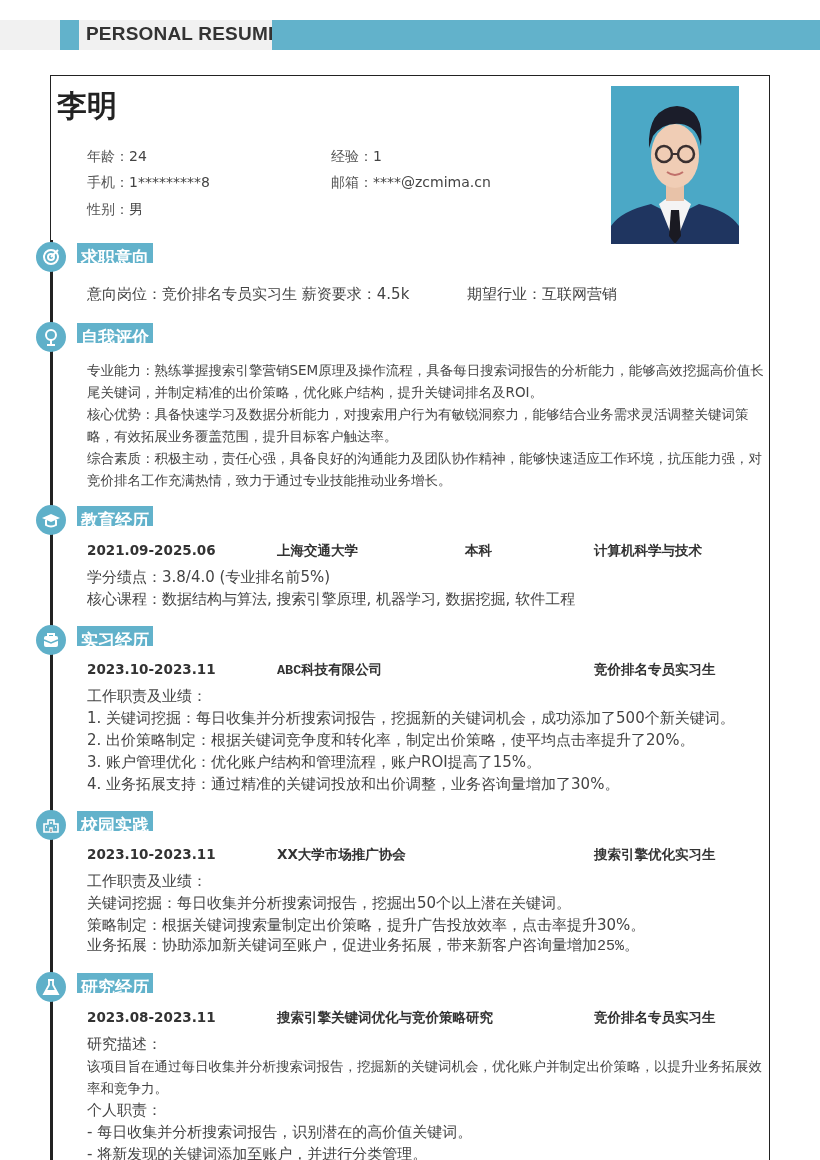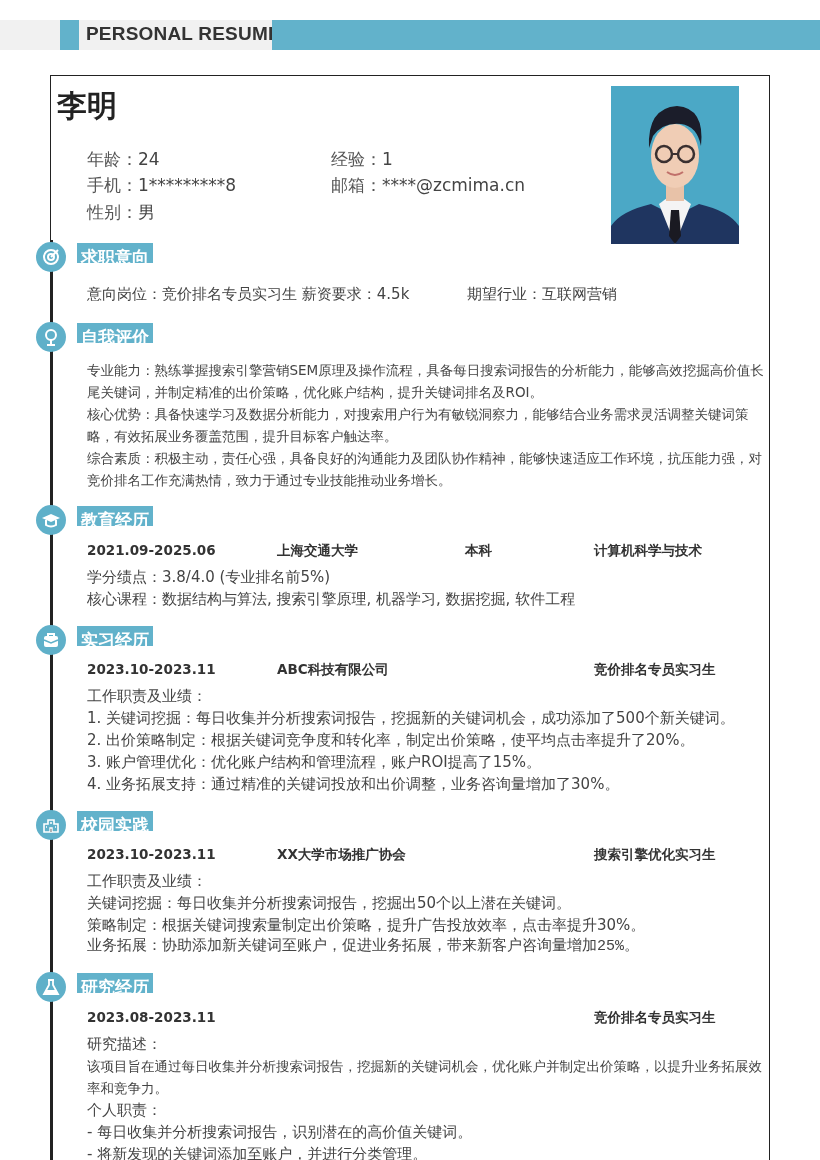--- a/index.html
+++ b/index.html
@@ -11,21 +11,21 @@
   .topbar .accent-block { position: absolute; left: 60px; top: 0; width: 19px; height: 30px; background: #62b2cb; }
   .topbar .title-bg { position: absolute; left: 79px; top: 0; width: 193px; height: 30px; background: #f1f1f1; }
   .topbar .title { position: absolute; left: 86px; top: 3px; font-family: "Liberation Sans", sans-serif; font-weight: bold; font-size: 19px; color: #333; letter-spacing: 0.2px; }
   .topbar .band { position: absolute; left: 272px; top: 0; width: 548px; height: 30px; background: #62b2cb; }
 
   .frame { position: absolute; left: 50px; top: 75px; width: 720px; height: 1100px; border: 1px solid #222; border-bottom: none; }
   .timeline { position: absolute; left: 51px; top: 240px; width: 1.5px; height: 930px; background: #222; }
 
   .name { position: absolute; left: 57px; top: 86px; font-size: 30px; font-weight: bold; color: #222; }
 
-  .info { position: absolute; font-size: 17px; color: #444; }
+  .info { position: absolute; font-size: 14px; color: #444; }
   .info .lbl { color: #555; }
 
   .photo { position: absolute; left: 611px; top: 86px; width: 128px; height: 158px; background: #4aa6c5; overflow: hidden; }
 
   .sec-head { position: absolute; left: 36px; height: 30px; }
   .sec-icon { position: absolute; left: 0; top: 0; width: 30px; height: 30px; border-radius: 50%; background: #5fb0c9; display: flex; align-items: center; justify-content: center; }
   .sec-title { position: absolute; left: 41px; top: 1px; height: 20px; padding: 0 4px; background: #62b2cb; color: #fff; font-weight: bold; font-size: 17px; line-height: 28px; white-space: nowrap; }
 
   .txt { position: absolute; left: 87px; font-size: 15px; color: #444; line-height: 22px; white-space: nowrap; }
   .para { position: absolute; left: 87px; width: 680px; font-size: 13.5px; color: #444; line-height: 22px; }
@@ -132,21 +132,21 @@
     <svg width="20" height="20" viewBox="0 0 20 20">
         <rect x="3" y="6" width="14" height="11" rx="2" fill="#fff"></rect>
         <path d="M7 6 L7 4 L13 4 L13 6" fill="none" stroke="#fff" stroke-width="2"></path>
         <path d="M3 10 L10 13 L17 10" stroke="#5fb0c9" stroke-width="1.5" fill="none"></path>
       </svg>
   </div>
   <div class="sec-title">实习经历</div>
 </div>
 <div class="row" style="top:661px;">
   <span style="left:0;">2023.10-2023.11</span>
-  <span style="left:190px;">ABC科技有限公司</span>
+  <span style="left:190px;font-family:Liberation Mono, monospace;">ABC科技有限公司</span>
   <span style="left:507px;">竞价排名专员实习生</span>
 </div>
 <div class="txt" style="top:685px;">工作职责及业绩：</div>
 <div class="txt" style="top:707px;">1. 关键词挖掘：每日收集并分析搜索词报告，挖掘新的关键词机会，成功添加了500个新关键词。</div>
 <div class="txt" style="top:729px;">2. 出价策略制定：根据关键词竞争度和转化率，制定出价策略，使平均点击率提升了20%。</div>
 <div class="txt" style="top:751px;">3. 账户管理优化：优化账户结构和管理流程，账户ROI提高了15%。</div>
 <div class="txt" style="top:773px;">4. 业务拓展支持：通过精准的关键词投放和出价调整，业务咨询量增加了30%。</div>
 
 <div class="sec-head" style="top:810px;">
   <div class="sec-icon">
@@ -171,19 +171,20 @@
   <div class="sec-icon">
     <svg width="20" height="20" viewBox="0 0 20 20">
         <path d="M7 3 L13 3 M8 3 L8 8 L3 17 L17 17 L12 8 L12 3" fill="none" stroke="#fff" stroke-width="1.8"></path>
         <path d="M5 13 L15 13 L17 17 L3 17 Z" fill="#fff"></path>
       </svg>
   </div>
   <div class="sec-title">研究经历</div>
 </div>
 <div class="row" style="top:1009px;">
   <span style="left:0;">2023.08-2023.11</span>
+  <span style="left:190px;">搜索引擎关键词优化与竞价策略研究</span>
   <span style="left:507px;">竞价排名专员实习生</span>
 </div>
 <div class="txt" style="top:1033px;">研究描述：</div>
 <div class="para" style="top:1055px;">该项目旨在通过每日收集并分析搜索词报告，挖掘新的关键词机会，优化账户并制定出价策略，以提升业务拓展效率和竞争力。</div>
 <div class="txt" style="top:1099px;">个人职责：</div>
 <div class="txt" style="top:1121px;">- 每日收集并分析搜索词报告，识别潜在的高价值关键词。</div>
 <div class="txt" style="top:1143px;">- 将新发现的关键词添加至账户，并进行分类管理。</div>
 
 </body></html>

